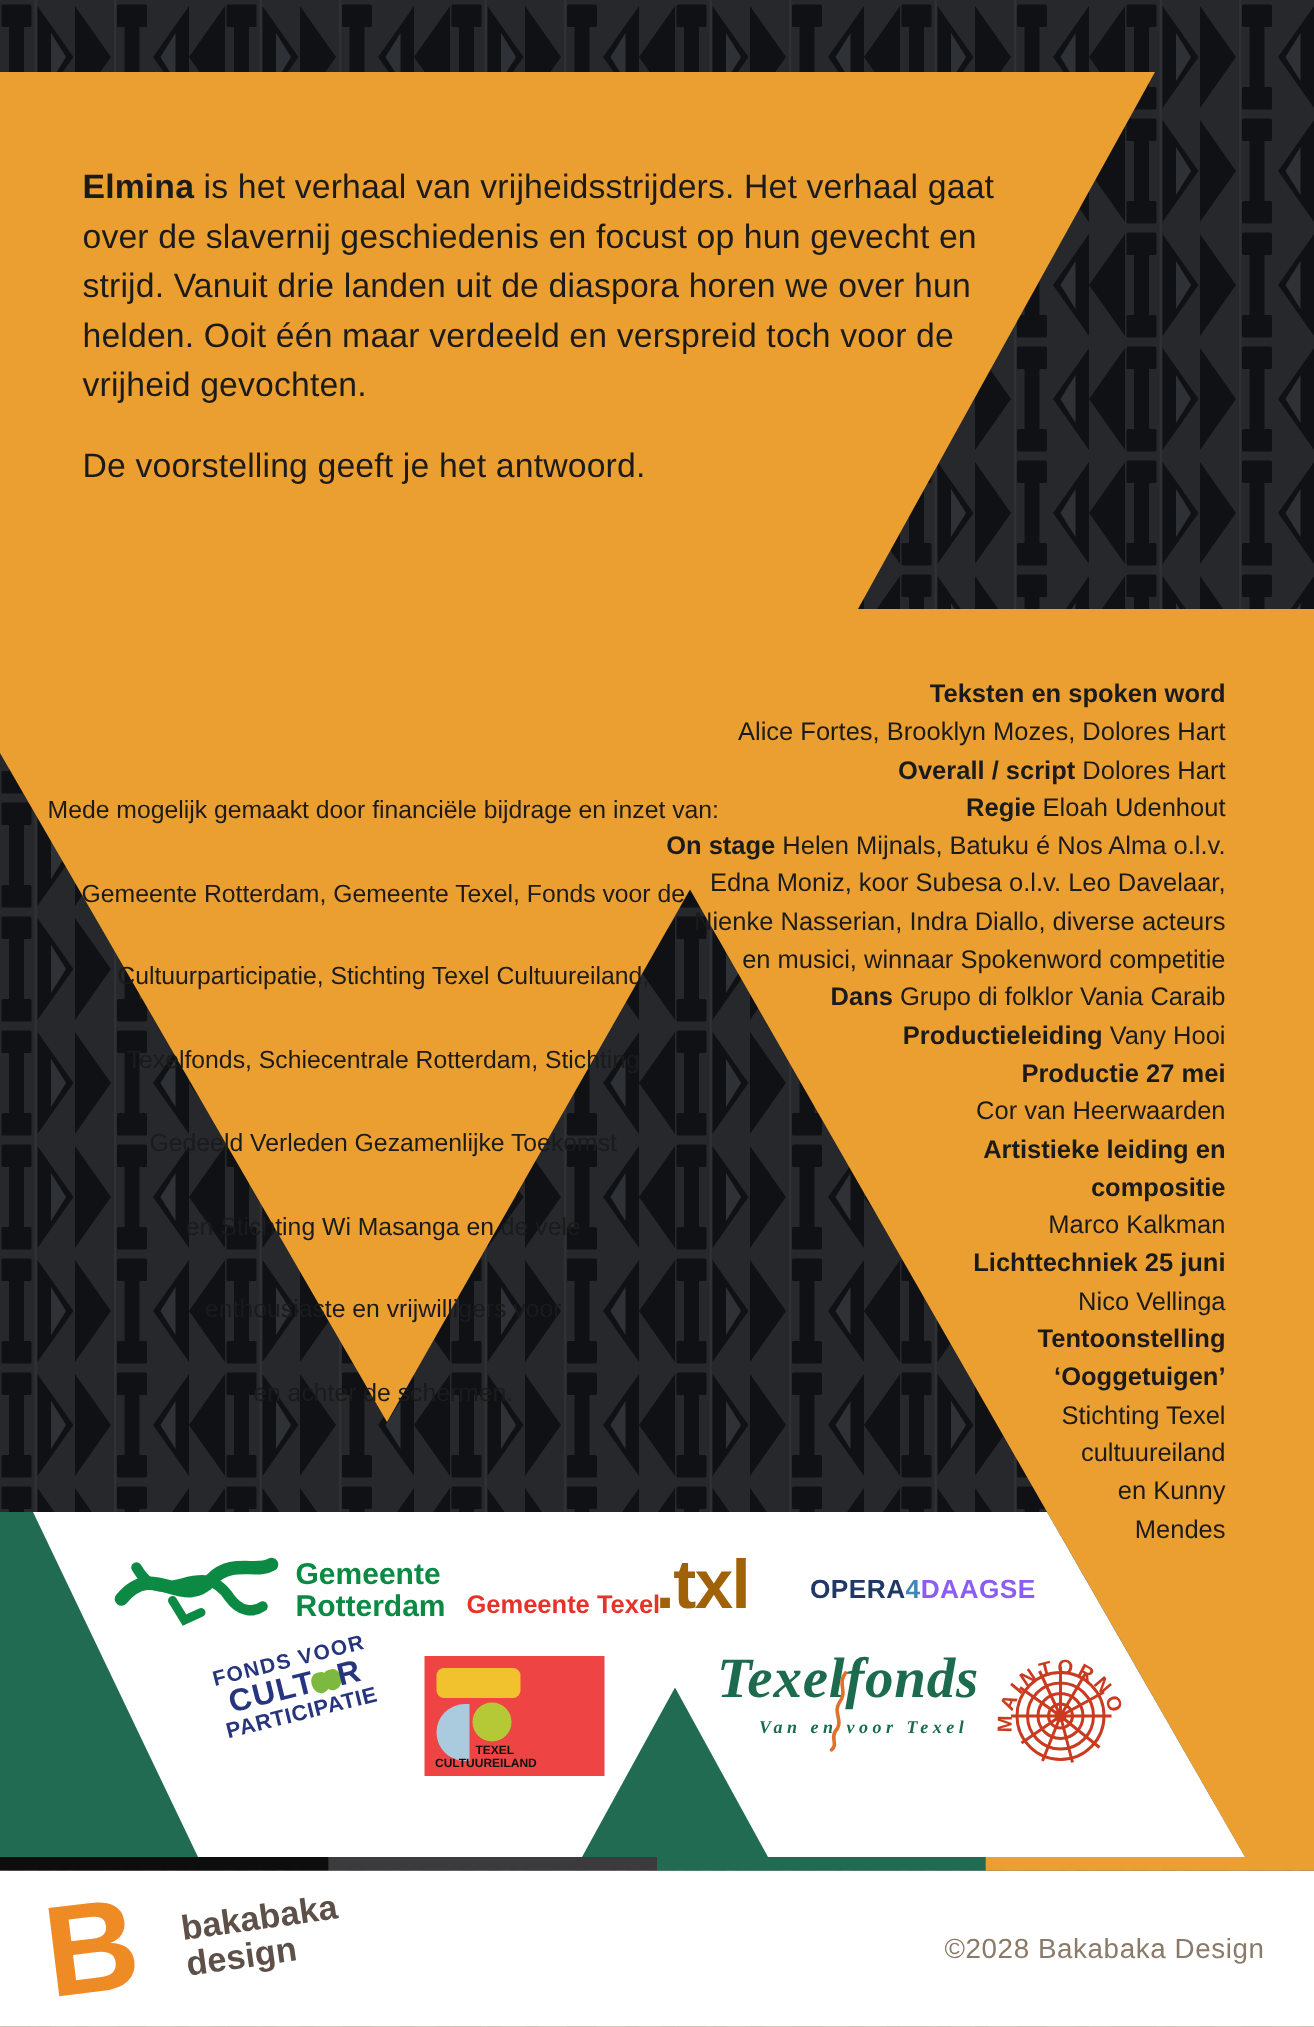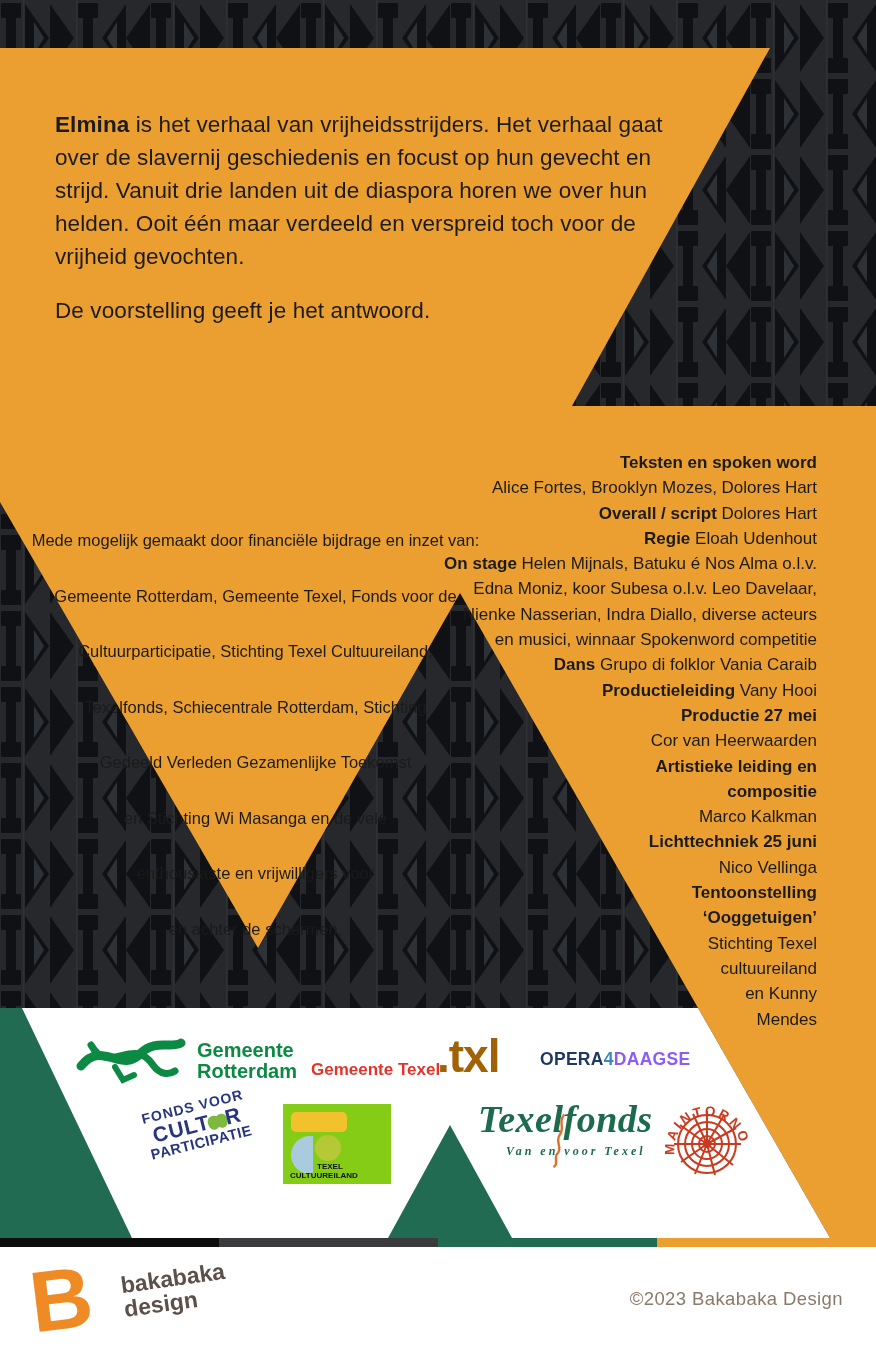--- a/index.html
+++ b/index.html
@@ -41,21 +41,21 @@
   #txl{left:437px;top:1029px;color:#a16207;font-weight:bold;font-size:46px;letter-spacing:-1px;}
   #opera{left:540px;top:1049px;font-weight:800;font-size:17.5px;letter-spacing:.3px;}
   #opera .o1{color:#1F3864;} #opera .o2{color:#3E86BC;} #opera .o3{color:#8b5cf6;}
   #fonds{left:133px;top:1099px;width:128px;color:#27357E;font-weight:bold;text-align:center;
          transform:rotate(-14deg);line-height:1.05;}
   #fonds .f1{font-size:14px;letter-spacing:1px;}
   #fonds .f2{font-size:21px;letter-spacing:1px;}
   #fonds .f3{font-size:14.5px;letter-spacing:.5px;}
   .mask{display:inline-block;width:12px;height:14px;background:#7DB93F;
         border-radius:50% 50% 60% 60%;margin:0 -2px;vertical-align:-2px;}
-  #tc-box{left:283px;top:1104px;width:108px;height:80px;background:#84cc16;}
+  #tc-box{left:283px;top:1104px;width:120px;height:80px;background:#ef4444;}
   #tc-yellow{left:8px;top:8px;width:56px;height:20px;background:#F2C12E;border-radius:5px;}
   #tc-blue{left:8px;top:32px;width:22px;height:38px;background:#AACBDD;border-radius:19px 0 0 19px;}
   #tc-green{left:32px;top:31px;width:26px;height:26px;background:#B5C937;border-radius:50%;}
   #tc-t1{left:34px;top:58px;font-size:8px;font-weight:800;color:#111;}
   #tc-t2{left:7px;top:67px;font-size:8px;font-weight:800;color:#111;}
   #texelfonds{left:478px;top:1097px;color:#1D6B4E;font-family:"Liberation Serif",serif;}
   #tf-name{font-style:italic;font-weight:bold;font-size:38px;letter-spacing:.5px;}
   #tf-tag{font-style:italic;font-weight:bold;font-size:12px;letter-spacing:3px;margin-top:3px;margin-left:28px;}
   #tf-island{left:547px;top:1113px;z-index:7;transform:rotate(6deg);}
   #maintorno{left:662px;top:1093px;}
@@ -204,13 +204,13 @@
   <text font-family="Liberation Sans, sans-serif" font-size="13.5" font-weight="bold" fill="#C93A1F" letter-spacing="2.5">
     <textPath href="#mt-arc">MAINTORNO</textPath>
   </text>
 </svg>
 
 <div id="baka-logo" class="abs">B</div>
 <div id="baka-text" class="abs">
   <div>bakabaka</div>
   <div>design</div>
 </div>
-<div id="copyright" class="abs">©2023 Bakabaka Design</div>
+<div id="copyright" class="abs">©2028 Bakabaka Design</div>
 
 </body></html>

